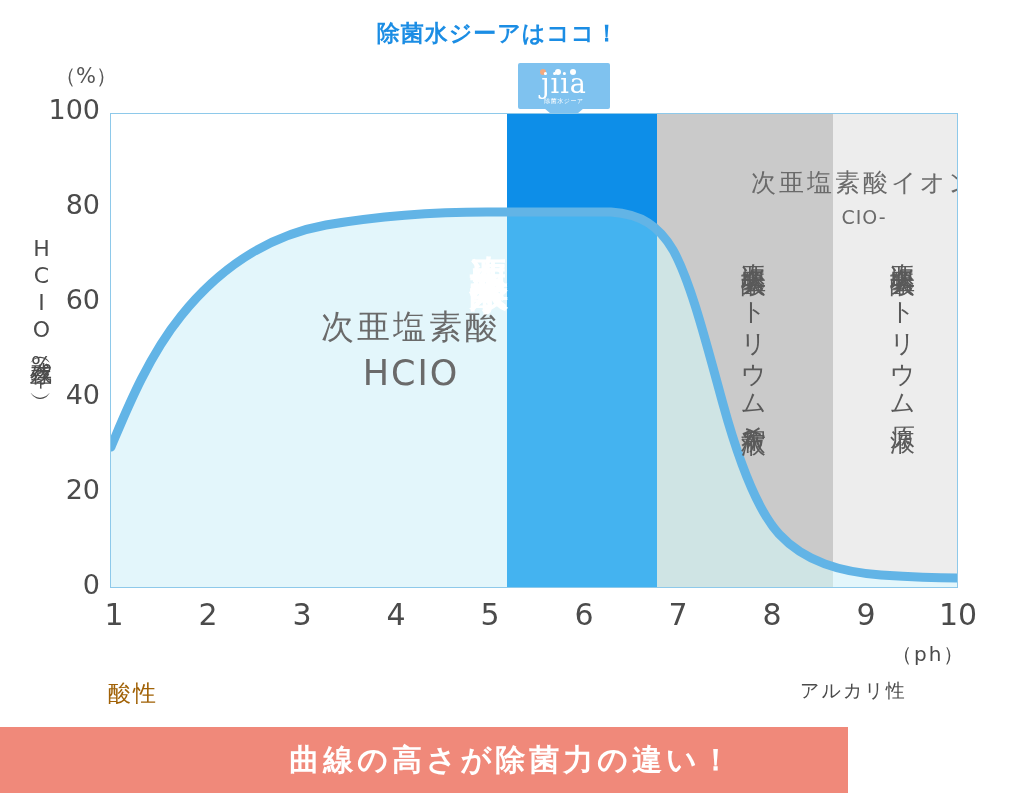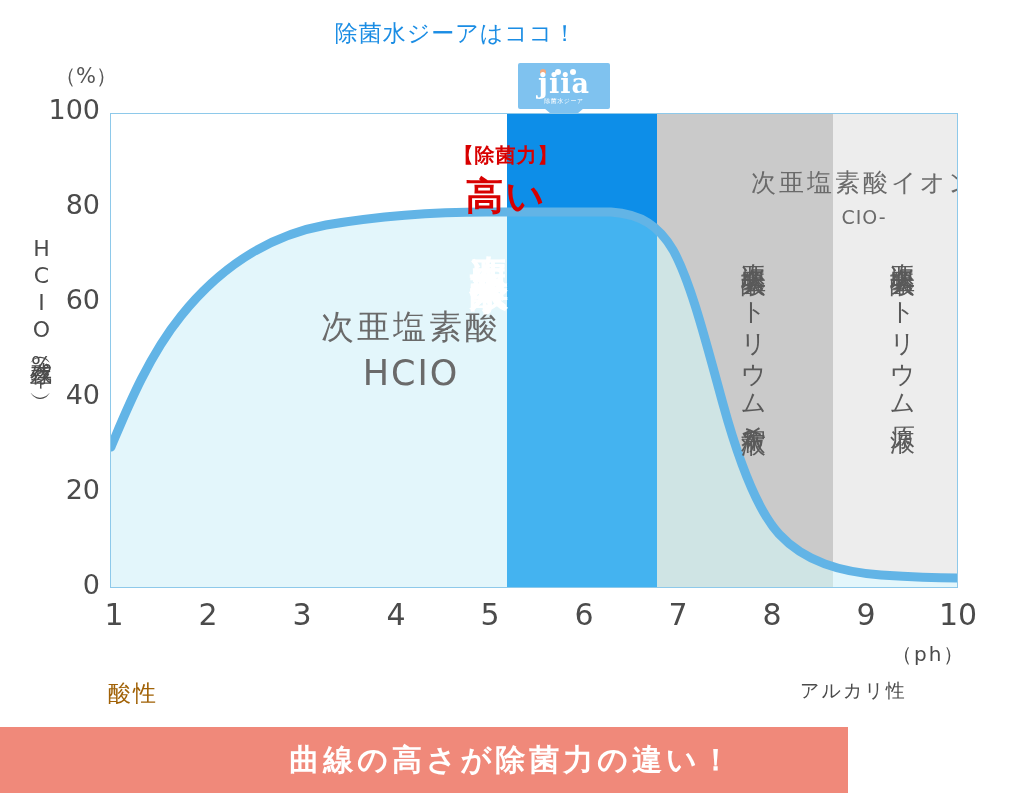--- a/index.html
+++ b/index.html
@@ -9,43 +9,44 @@
     font-family:"DejaVu Sans","Liberation Sans",sans-serif;
     position:relative;overflow:hidden;
     color:#5a5a5a;
   }
   .root{position:absolute;inset:0;}
 
   
   .top-note{
     position:absolute;left:0;top:18px;width:912px;
     text-align:center;
-    font-size:23px;font-weight:400;letter-spacing:1px;
+    font-size:23px;font-weight:700;letter-spacing:1px;
     color:#1b8de4;
+    padding-left:42px;
   }
 
   
   .badge-wrap{position:absolute;left:518px;top:63px;width:92px;height:62px;}
   .badge-body{
     position:absolute;left:0;top:0;width:92px;height:46px;
     background:#7fc2ef;border-radius:2px;
   }
   .badge-tail{
     position:absolute;left:26px;top:45px;width:0;height:0;
     border-left:20px solid transparent;border-right:20px solid transparent;
     border-top:17px solid #7fc2ef;
   }
   .badge-dots{position:absolute;left:22px;top:6px;width:48px;height:7px;}
   .badge-dots i{display:inline-block;width:6px;height:6px;border-radius:50%;
     background:#ffffff;margin-right:9px;vertical-align:top;}
   .badge-dots i.dot-accent{background:#f4a97e;}
   .badge-text{
     position:absolute;left:0;top:6px;width:92px;text-align:center;
     font-family:"DejaVu Serif","Liberation Serif",serif;
-    font-size:27px;line-height:30px;color:#ffffff;font-weight:700;
+    font-size:27px;line-height:30px;color:#ffffff;font-weight:400;
     letter-spacing:1px;
   }
   .badge-sub{
     position:absolute;left:0;top:34px;width:92px;text-align:center;
     font-size:6px;color:#ffffff;letter-spacing:.5px;
   }
 
   
   .unit-pct{
     position:absolute;left:55px;top:62px;font-size:21px;color:#555;
@@ -203,24 +204,20 @@
                C530,100 548,112 562,136 C580,168 596,232 612,290
                C628,348 646,396 668,420 C694,448 730,458 770,461
                C800,463 824,464 846,464" fill="none" stroke="#62b4e6" stroke-width="9" stroke-linecap="round" stroke-linejoin="round"></path>
     </svg>
 
     <div class="reg1-title">
       <div>次亜塩素酸</div>
       <div class="sub">HCIO</div>
     </div>
 
-    <div class="power-label">
-      <span class="pl1">【除菌力】</span>
-      <span class="pl2">高い</span>
-    </div>
 
     <div class="vtext reg2-title">次亜塩素酸水</div>
 
     <div class="ion-title">
       <div>次亜塩素酸イオン</div>
       <div class="ion-sub">CIO-</div>
     </div>
 
     <div class="vtext reg3-title">次亜塩素酸ナトリウム希釈液</div>
 

